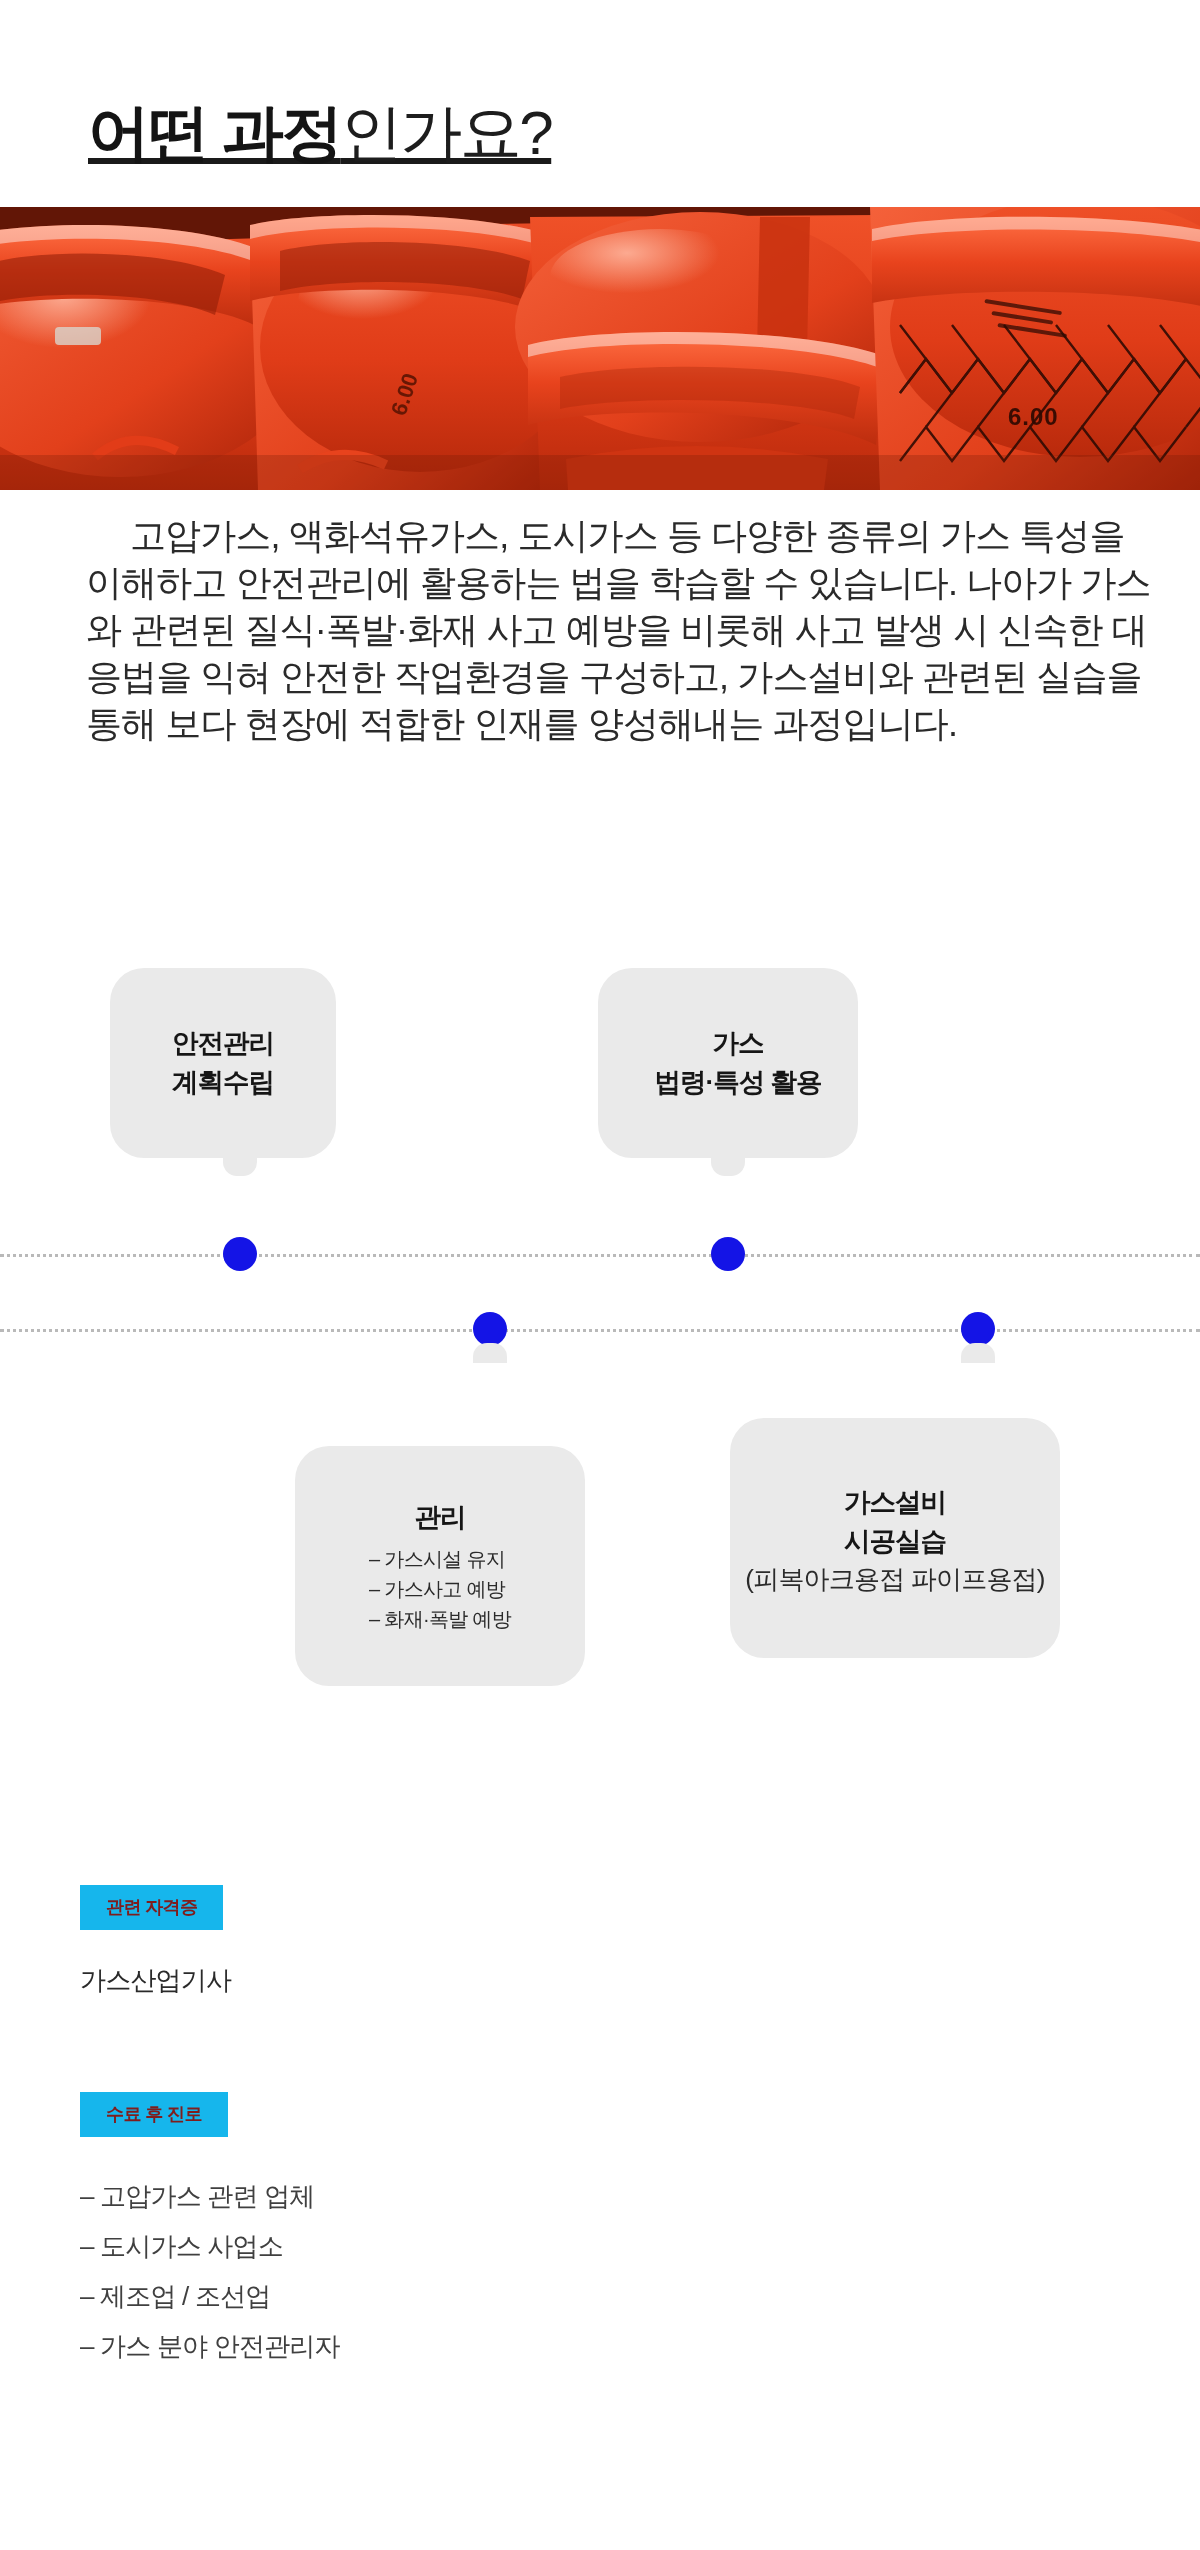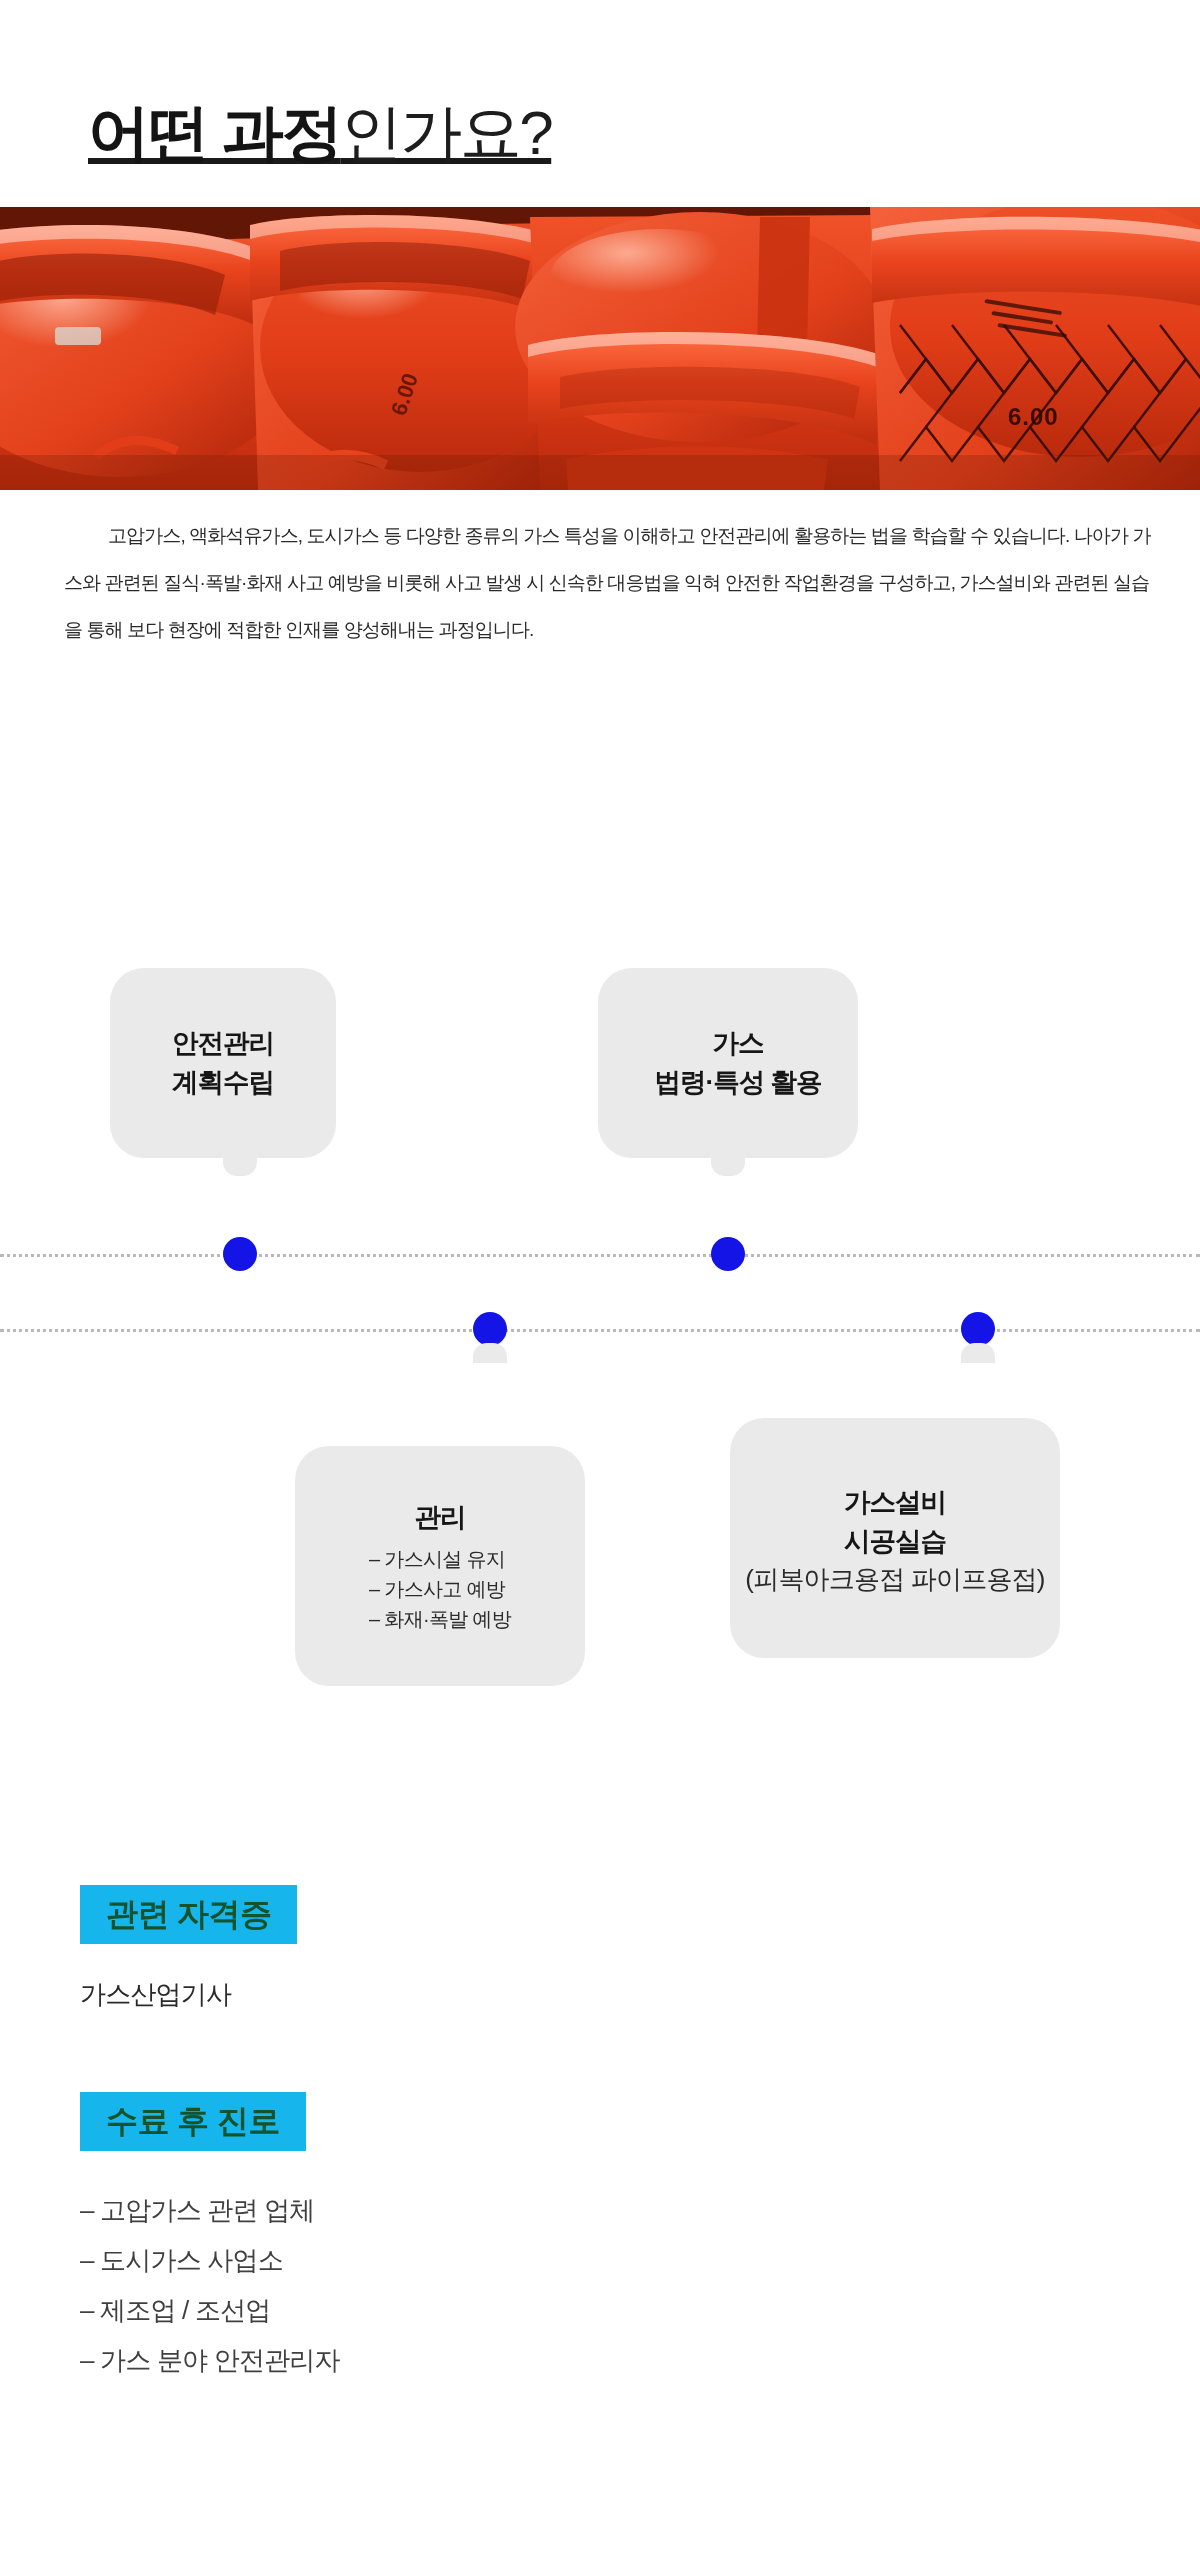--- a/index.html
+++ b/index.html
@@ -48,26 +48,27 @@
   }
   .banner svg { display:block; width: 1200px; height: 283px; }
 
   
   .intro {
     position: absolute;
     left: 64px; top: 512px;
     width: 1090px;
   }
   .intro p {
-    font-size: 19px;
+    font-size: 36px;
     line-height: 47px;
     letter-spacing: -0.9px;
     color: #2a2a2a;
     text-indent: 44px;
     font-weight: 400;
+    margin-left: 22px;
   }
 
   
   .diagram {
     position: absolute;
     left: 0; top: 940px;
     width: 976px; height: 740px;
   }
   .bubble {
     position: absolute;
@@ -132,22 +133,22 @@
     width: 34px; height: 34px;
     border-radius: 50%;
     background: #1414e6;
   }
 
   
   .section { position: absolute; left: 80px; }
   .badge {
     display: inline-block;
     background: #16b6ec;
-    color: #14532d;
-    font-size: 32px;
+    color: #7f1d1d;
+    font-size: 18px;
     font-weight: 700;
     letter-spacing: -0.6px;
     padding: 13px 26px 14px 26px;
     line-height: 1;
     white-space: nowrap;
   }
   .plain-line {
     font-size: 26px;
     font-weight: 400;
     letter-spacing: -0.8px;

